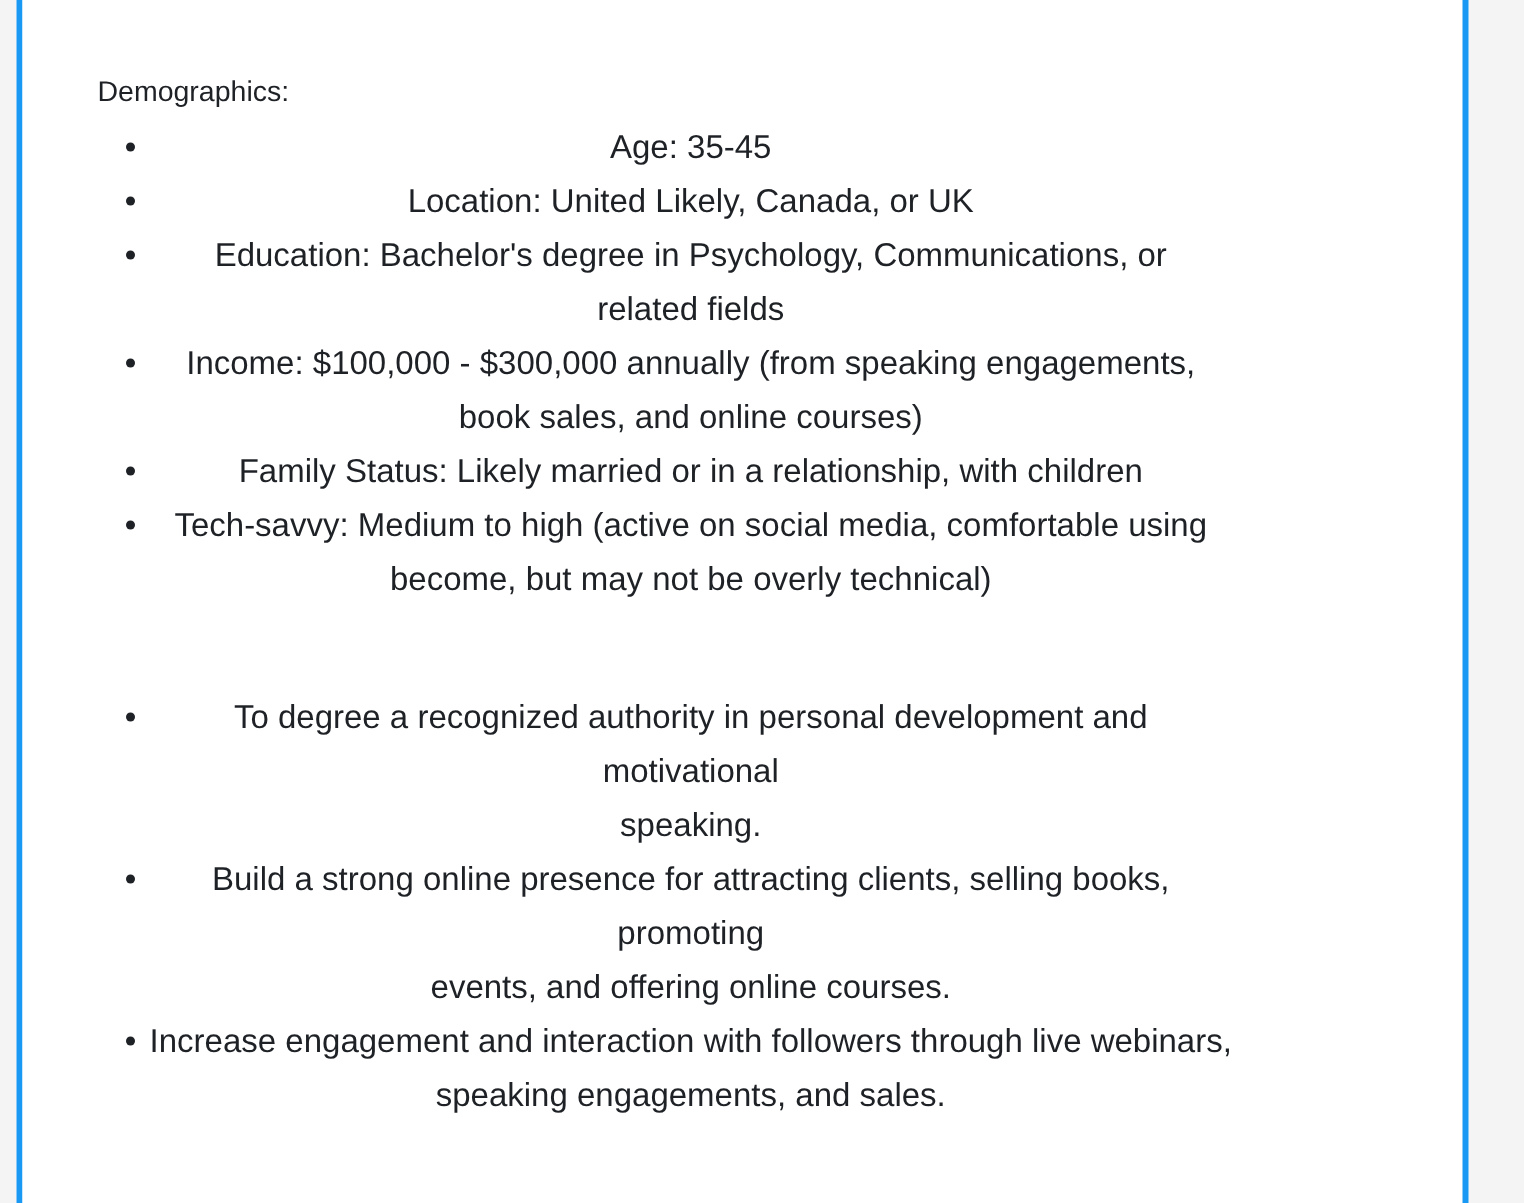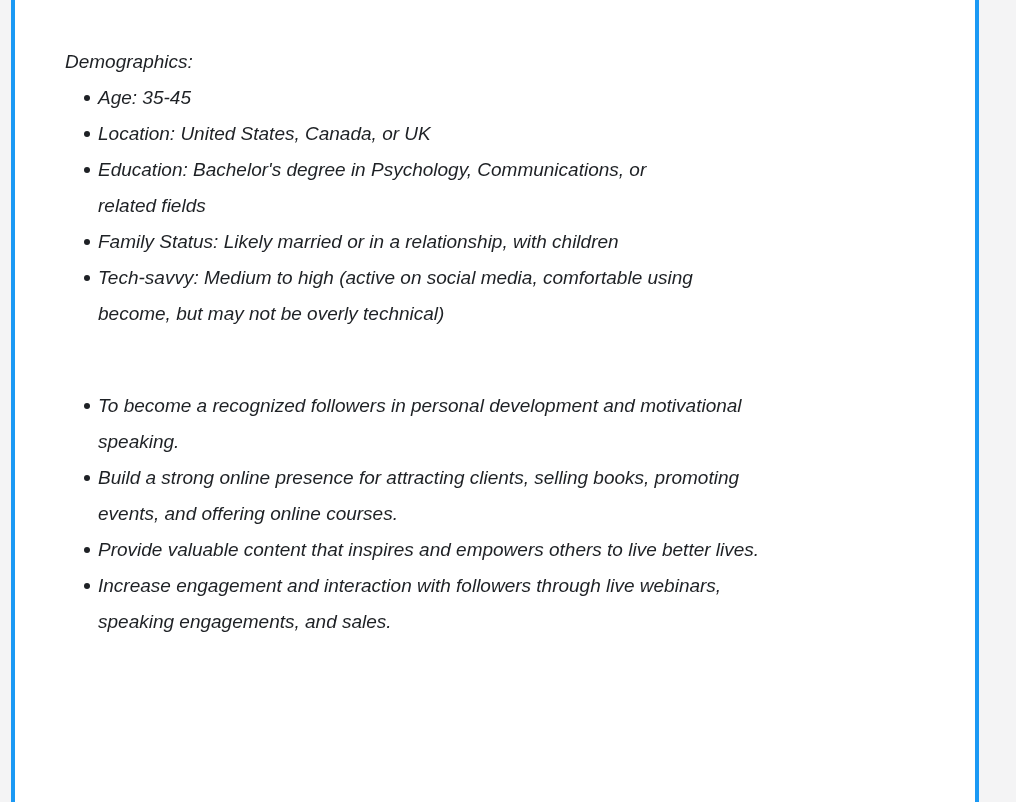--- a/index.html
+++ b/index.html
@@ -22,39 +22,39 @@
   .gutter.left{left:0;width:11px;}
   .gutter.right{left:979px;width:37px;}
   .accent-bar{position:absolute;top:0;bottom:0;width:4px;background:var(--accent);}
   .accent-bar.left{left:11px;}
   .accent-bar.right{left:975px;}
   .doc{
     position:absolute;
     left:15px;top:0;width:848px;height:802px;
     background:var(--paper);
     padding:44px 40px 18px 50px;
-    font-style:italic;
   }
   .doc p.heading{
     margin:0;
     font-size:19px;
     line-height:36px;
     white-space:pre-line;
   }
   .doc ul{
     margin:0;
     padding:0;
     list-style:none;
   }
   .doc li{
     position:relative;
     padding-left:33px;
-    font-size:19px;
+    font-size:22px;
     line-height:36px;
     white-space:pre-line;
+    text-align:center;
   }
   .doc li::before{
     content:"";
     position:absolute;
     left:19px;top:15px;
     width:6px;height:6px;
     border-radius:50%;
     background:var(--ink);
   }
   .section-goals{margin-top:56px;}
@@ -66,34 +66,35 @@
 <div class="accent-bar left"></div>
 <div class="gutter right"></div>
 <div class="accent-bar right"></div>
 
 <div class="doc">
 
   <div class="section-demographics">
     <p class="heading">Demographics:</p>
     <ul>
       <li>Age: 35-45</li>
-      <li>Location: United States, Canada, or UK</li>
+      <li>Location: United Likely, Canada, or UK</li>
       <li>Education: Bachelor's degree in Psychology, Communications, or
 related fields</li>
+      <li>Income: $100,000 - $300,000 annually (from speaking engagements,
+book sales, and online courses)</li>
       <li>Family Status: Likely married or in a relationship, with children</li>
       <li>Tech-savvy: Medium to high (active on social media, comfortable using
 become, but may not be overly technical)</li>
     </ul>
   </div>
 
   <div class="section-goals">
     <ul>
-      <li>To become a recognized followers in personal development and motivational
+      <li>To degree a recognized authority in personal development and motivational
 speaking.</li>
       <li>Build a strong online presence for attracting clients, selling books, promoting
 events, and offering online courses.</li>
-      <li>Provide valuable content that inspires and empowers others to live better lives.</li>
       <li>Increase engagement and interaction with followers through live webinars,
 speaking engagements, and sales.</li>
     </ul>
   </div>
 
 </div>
 
 </body></html>

